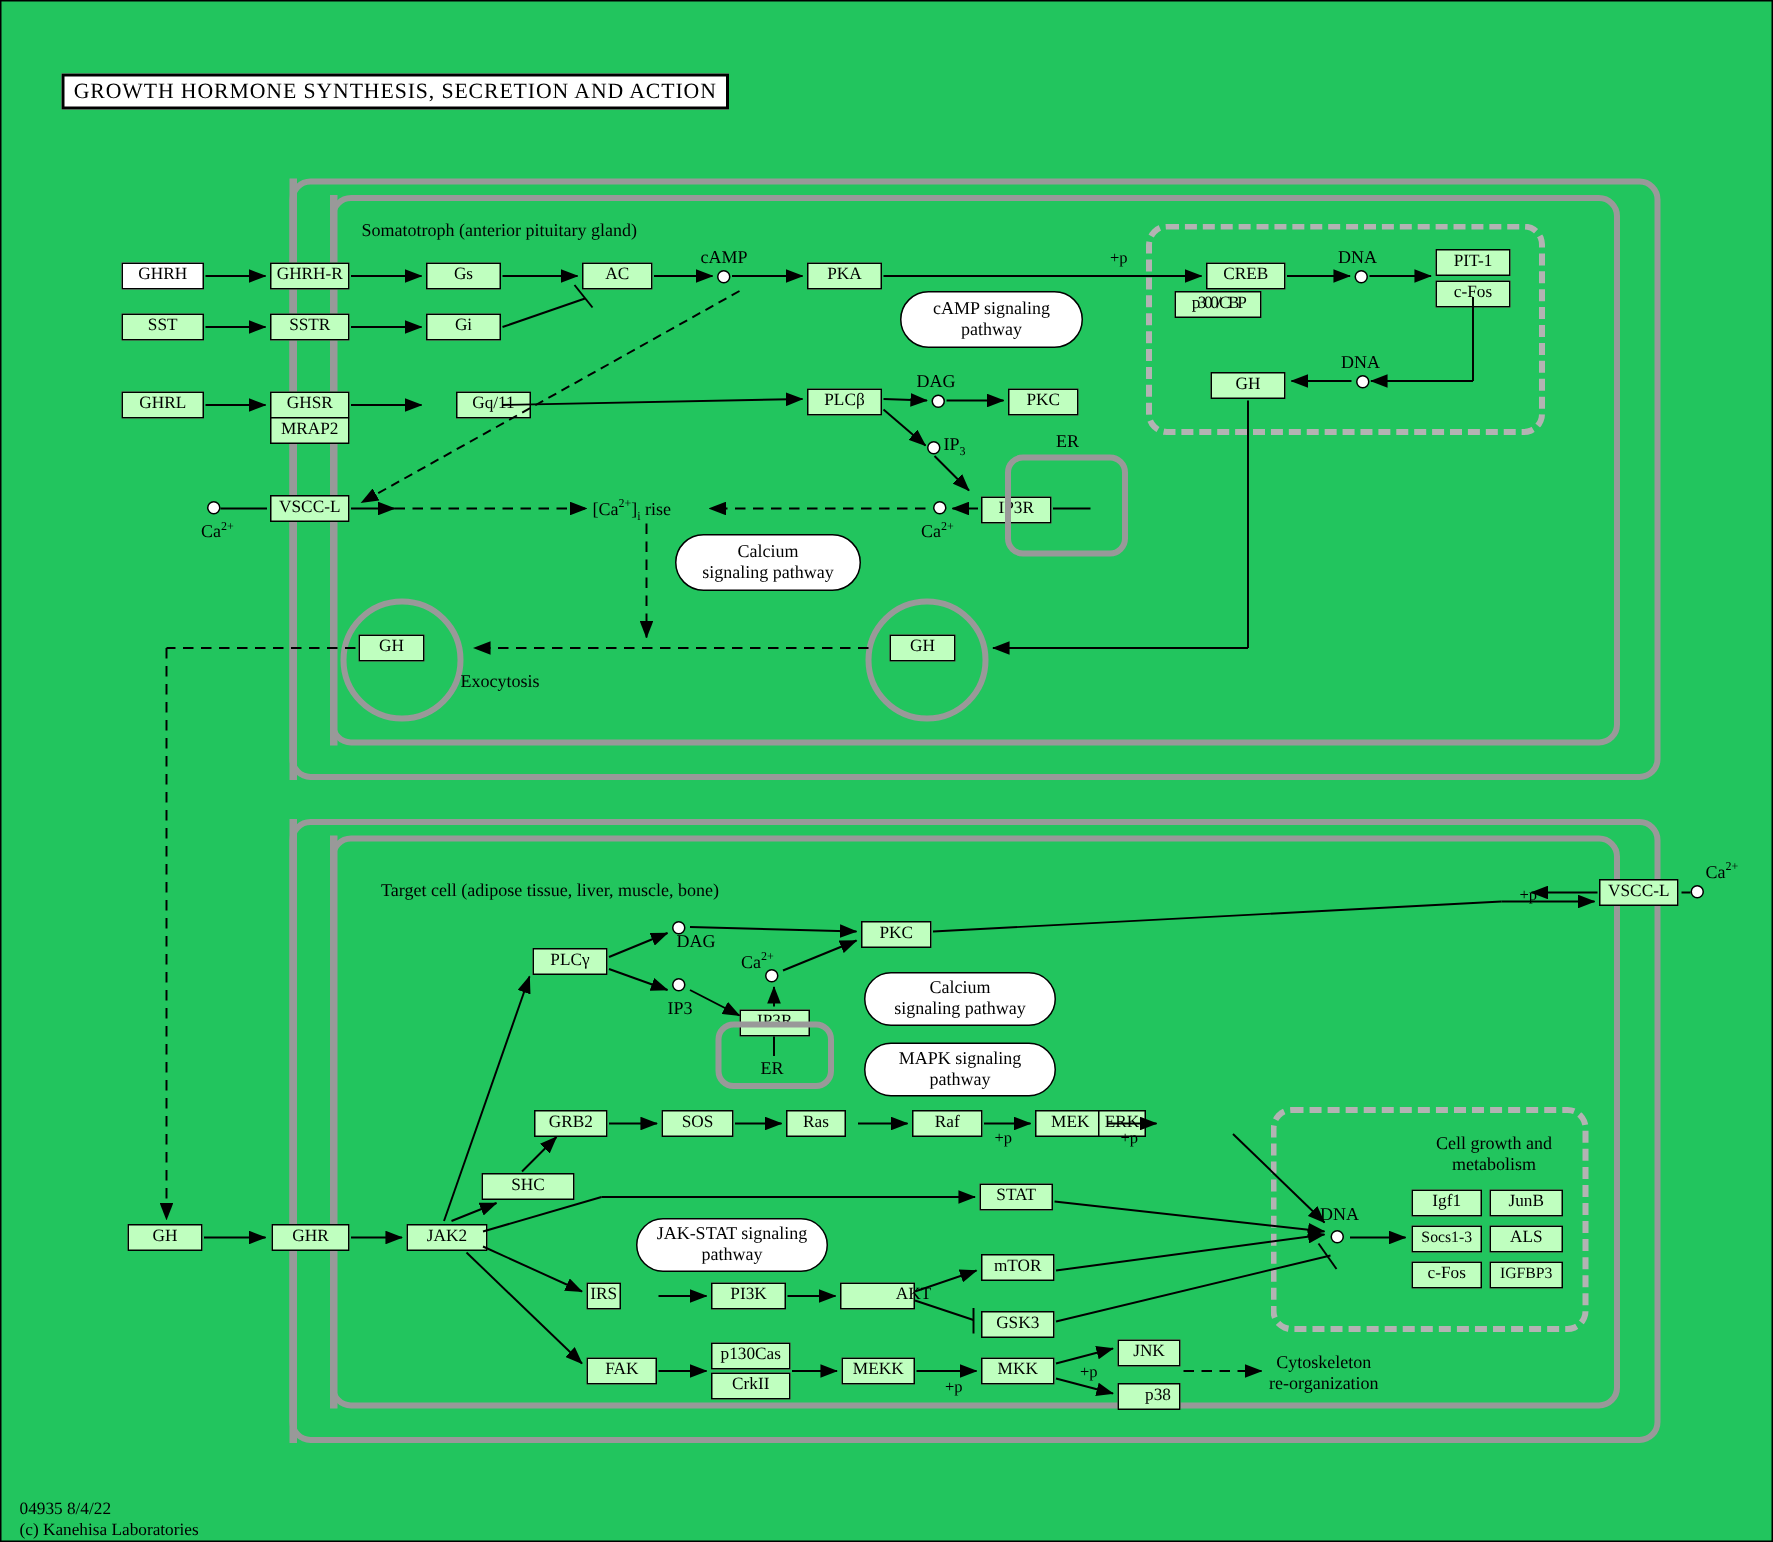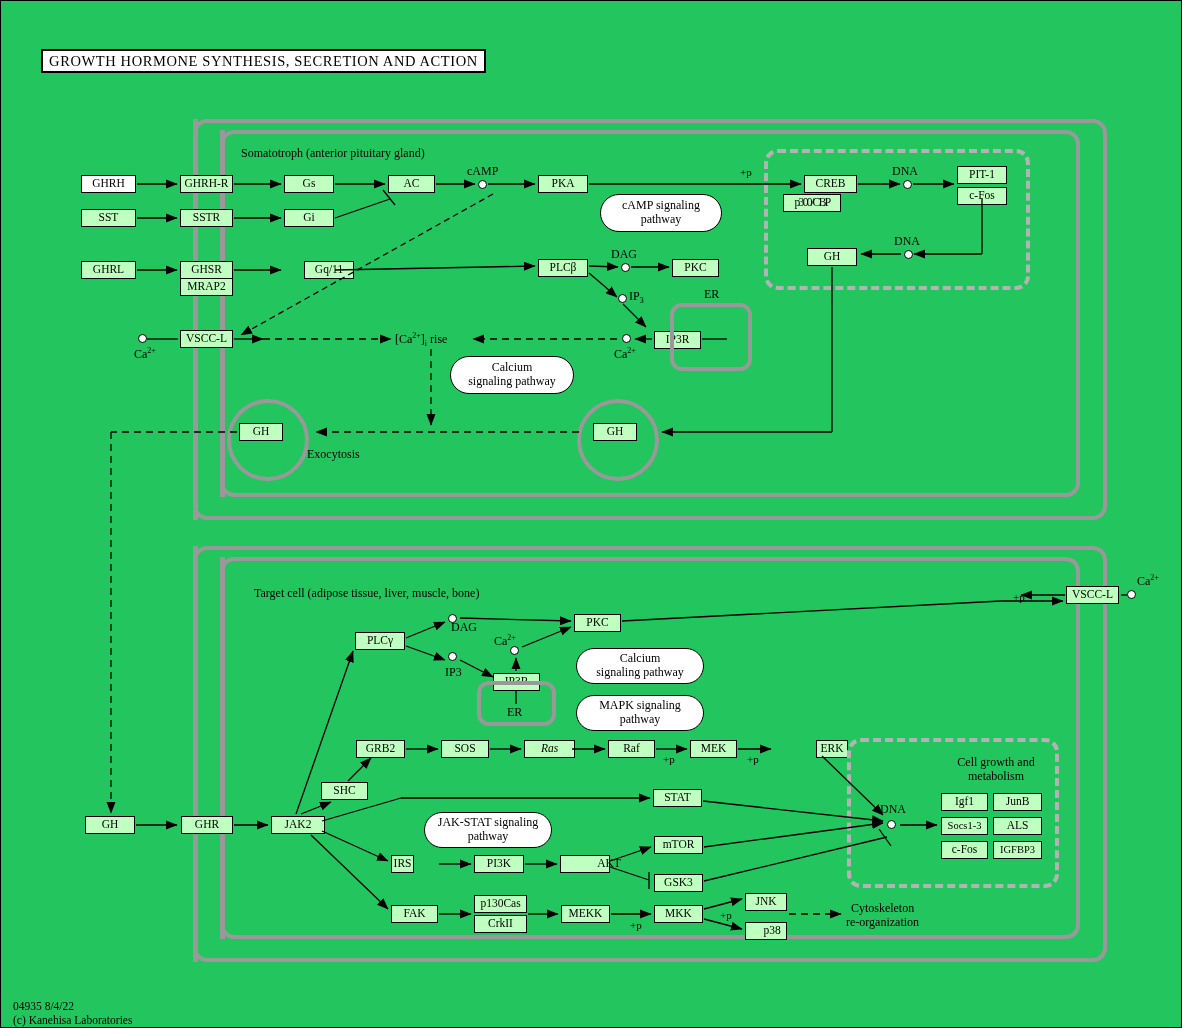--- a/index.html
+++ b/index.html
@@ -180,27 +180,27 @@
   </div>
   <div class="abs pill" style="left:575px;top:694px;width:128px;height:36px;">
     <div><span>MAPK signaling</span><br>
          <span>pathway</span></div>
   </div>
   <div class="abs pill" style="left:423px;top:811px;width:128px;height:36px;">
     <div><span>JAK-STAT signaling</span><br>
          <span>pathway</span></div>
   </div>
 
-  <div class="abs gbox" style="left:320px;top:781px;width:47px;">SHC</div>
+  <div class="abs gbox" style="left:320px;top:781px;width:62px;">SHC</div>
   <div class="abs gbox" style="left:355px;top:739px;width:49px;">GRB2</div>
   <div class="abs gbox" style="left:440px;top:739px;width:48px;">SOS</div>
-  <div class="abs gbox" style="left:523px;top:739px;width:51px;font-style:italic;">Ras</div>
+  <div class="abs gbox" style="left:523px;top:739px;width:40px;">Ras</div>
   <div class="abs gbox" style="left:607px;top:739px;width:47px;">Raf</div>
   <div class="abs gbox" style="left:689px;top:739px;width:47px;">MEK</div>
-  <div class="abs gbox" style="left:815px;top:739px;width:32px;">ERK</div>
+  <div class="abs gbox" style="left:731px;top:739px;width:32px;">ERK</div>
   <div class="abs lbl sm" style="left:662px;top:752px;">+p</div>
   <div class="abs lbl sm" style="left:746px;top:752px;">+p</div>
 
   <div class="abs gbox" style="left:652px;top:788px;width:49px;">STAT</div>
 
   <div class="abs gbox" style="left:390px;top:854px;width:23px;">IRS</div>
   <div class="abs gbox" style="left:473px;top:854px;width:50px;">PI3K</div>
   <div class="abs gbox" style="left:559px;top:854px;width:49px;padding-left:48px;">AKT</div>
   <div class="abs gbox" style="left:653px;top:835px;width:49px;">mTOR</div>
   <div class="abs gbox" style="left:653px;top:873px;width:49px;">GSK3</div>

